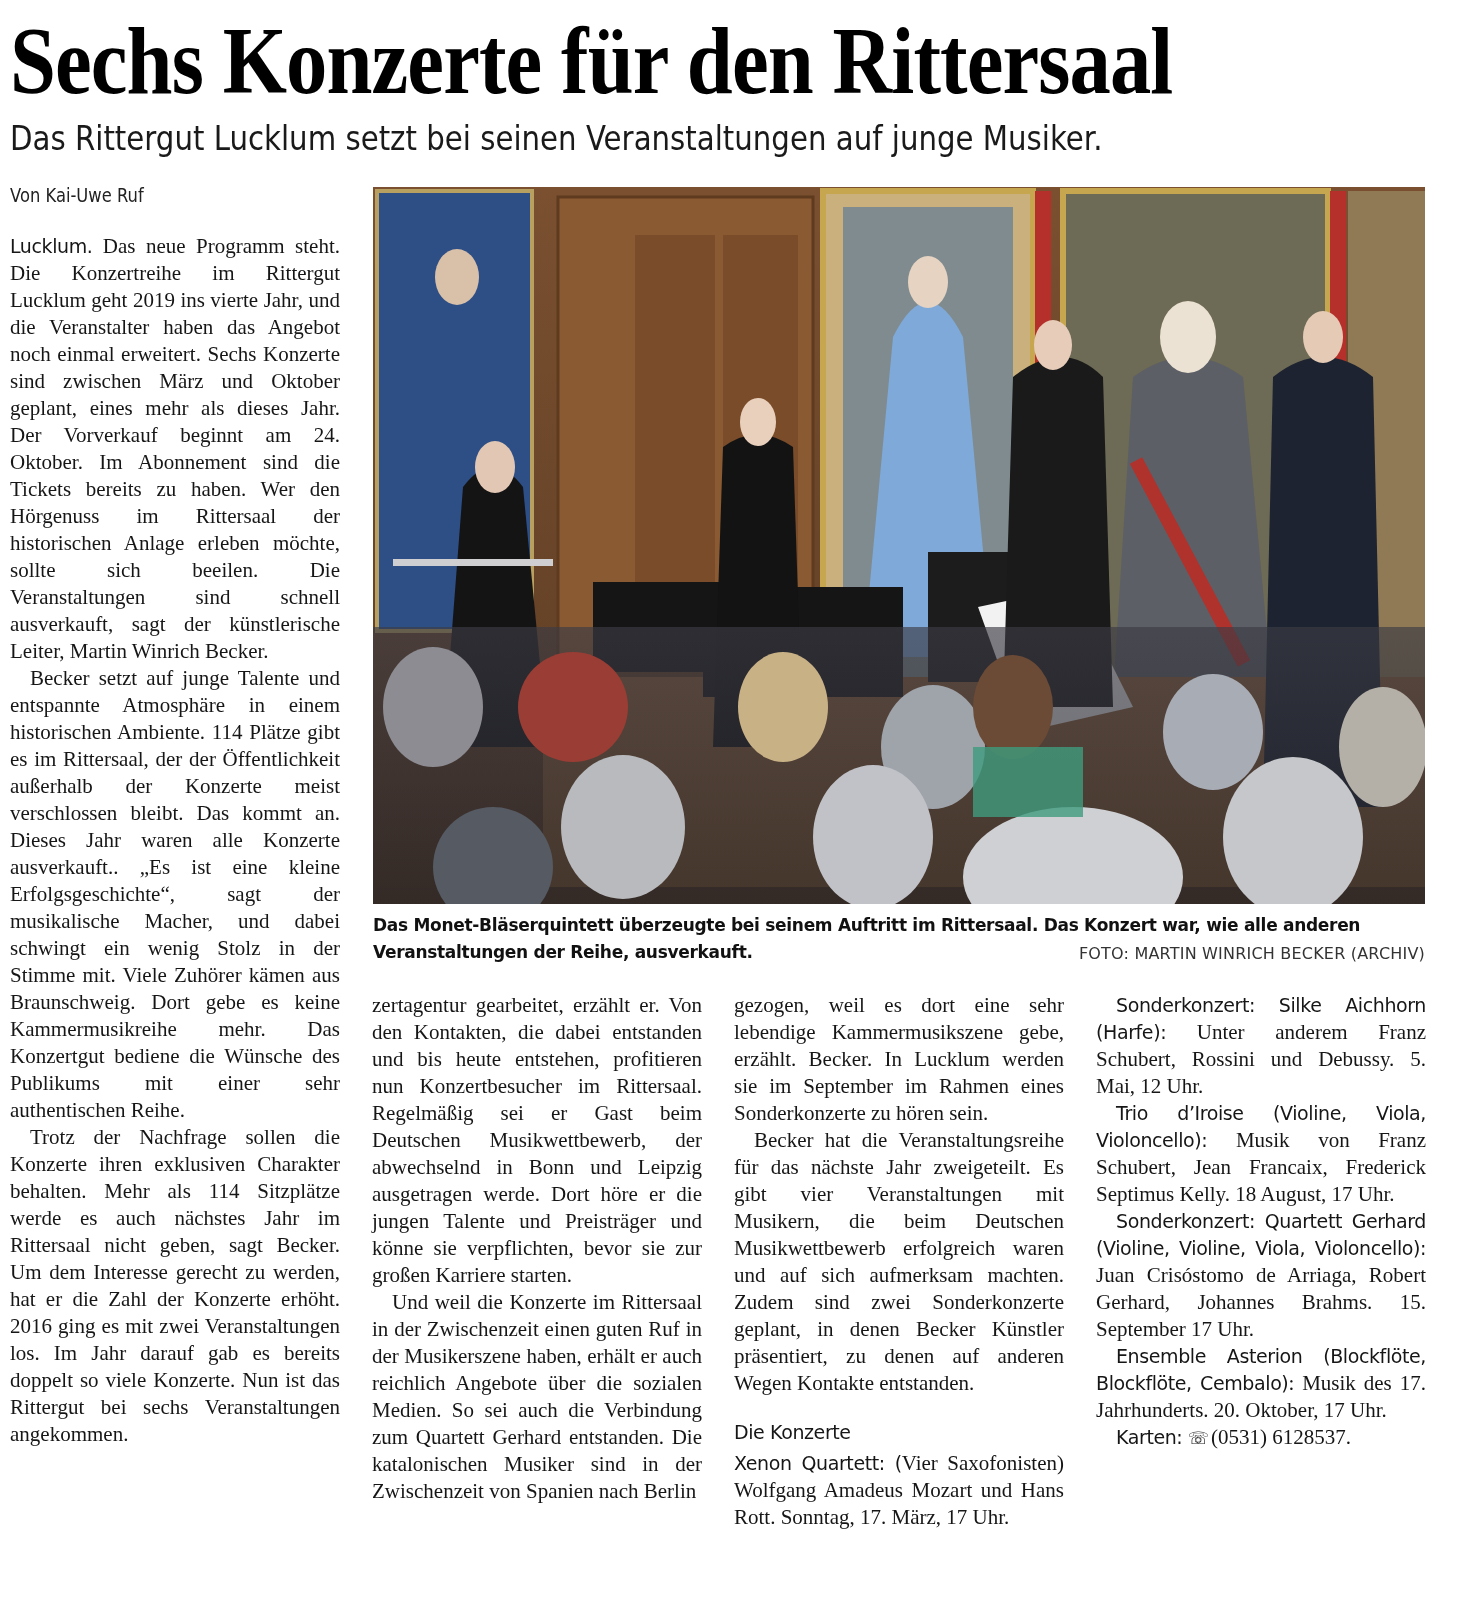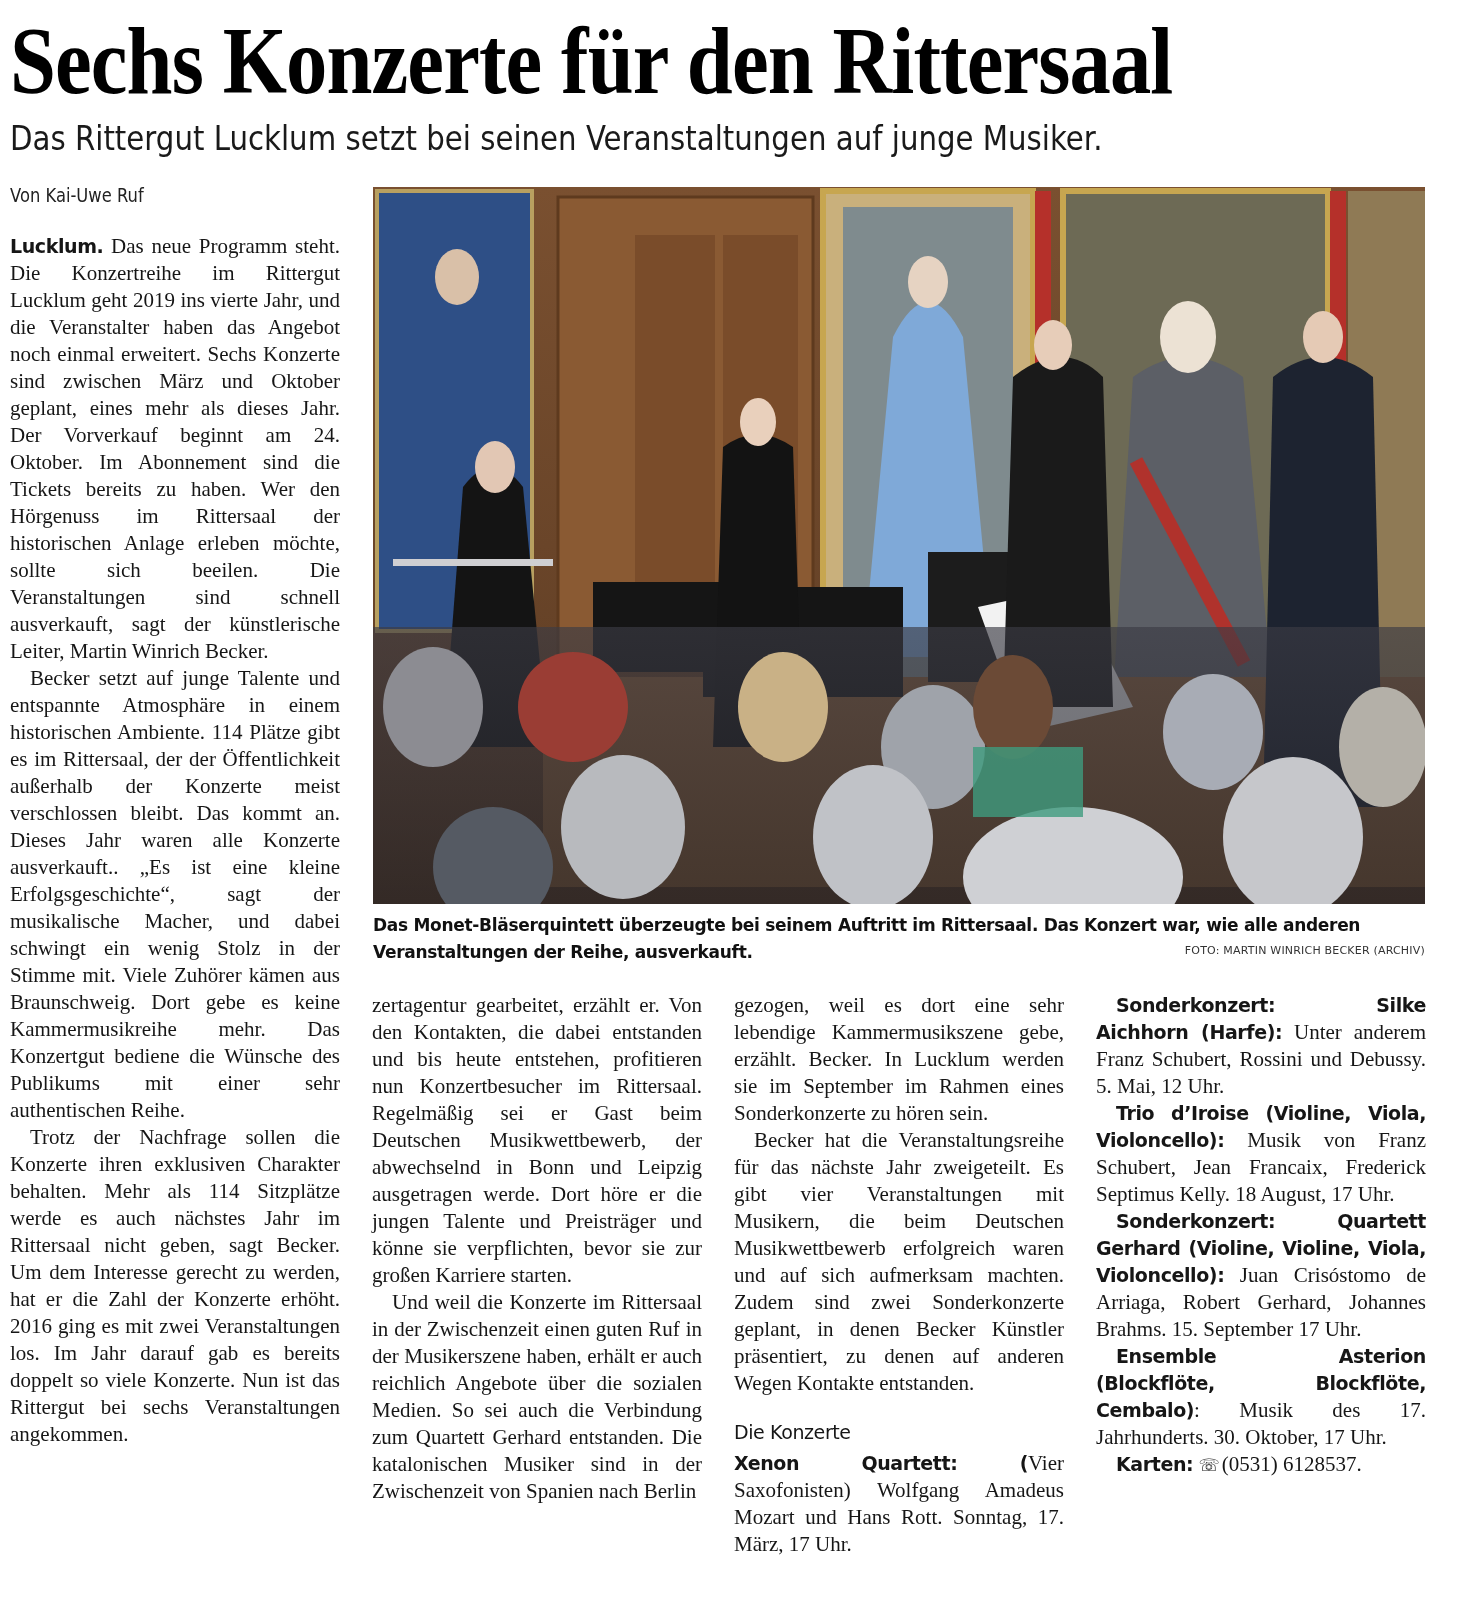--- a/index.html
+++ b/index.html
@@ -23,21 +23,21 @@
     transform: scaleX(0.86); transform-origin: left top; color: #222; white-space: nowrap;
   }
   .col {
     position: absolute; font-family: "Liberation Serif", "DejaVu Serif", serif;
     font-size: 21px; line-height: 27px; text-align: justify; hyphens: manual; color: #161616;
   }
   .col p { margin: 0; text-indent: 20px; }
   .col p.first { text-indent: 0; }
   .col p.noindent { text-indent: 0; }
   .col .kicker, .col .label {
-    font-family: "DejaVu Sans", sans-serif; font-weight: bold; font-size: 19px; letter-spacing: -0.4px;
+    font-family: "DejaVu Sans", sans-serif; font-weight: normal; font-size: 19px; letter-spacing: -0.4px;
   }
   .col h3 {
     margin: 22px 0 4px 0; font-family: "DejaVu Sans", sans-serif; font-weight: normal; font-size: 19px;
     line-height: 27px; letter-spacing: -0.4px;
   }
   #col1 { left: 10px; top: 233px; width: 330px; }
   #col2 { left: 372px; top: 992px; width: 330px; }
   #col3 { left: 734px; top: 992px; width: 330px; }
   #col4 { left: 1096px; top: 992px; width: 330px; }
 
@@ -46,21 +46,21 @@
     background: #6b4a2e;
   }
   .photo svg { display: block; width: 100%; height: 100%; }
   .caption {
     position: absolute; left: 373px; top: 912px; width: 1052px;
     font-family: "DejaVu Sans", sans-serif; font-weight: bold; font-size: 17px; line-height: 27px;
     color: #111; letter-spacing: -0.3px;
   }
   .credit {
     position: absolute; right: 42px; top: 944px;
-    font-family: "DejaVu Sans", sans-serif; font-size: 11px; color: #333; letter-spacing: 0.2px;
+    font-family: "DejaVu Sans", sans-serif; font-size: 16px; color: #333; letter-spacing: 0.2px;
   }
   .phone-icon { font-size: 17px; margin-right: 2px; }
 </style>
 </head>
 <body>
 
 <h1 class="headline">Sechs Konzerte für den Rittersaal</h1>
 <h2 class="subhead">Das Rittergut Lucklum setzt bei seinen Veranstaltungen auf junge Musiker.</h2>
 <div class="byline">Von Kai-Uwe Ruf</div>
 
@@ -146,15 +146,15 @@
   <p class="noindent">gezogen, weil es dort eine sehr lebendige Kammermusikszene gebe, erzählt. Becker. In Lucklum werden sie im September im Rahmen eines Sonderkonzerte zu hören sein.</p>
   <p>Becker hat die Veranstaltungsreihe für das nächste Jahr zweigeteilt. Es gibt vier Veranstaltungen mit Musikern, die beim Deutschen Musikwettbewerb erfolgreich waren und auf sich aufmerksam machten. Zudem sind zwei Sonderkonzerte geplant, in denen Becker Künstler präsentiert, zu denen auf anderen Wegen Kontakte entstanden.</p>
   <h3>Die Konzerte</h3>
   <p class="noindent"><span class="label">Xenon Quartett: (</span><span>Vier Saxofonisten) Wolfgang Amadeus Mozart und Hans Rott. Sonntag, 17. März, 17 Uhr.</span></p>
 </div>
 
 <div class="col" id="col4">
   <p><span class="label">Sonderkonzert: Silke Aichhorn (Harfe):</span> <span>Unter anderem Franz Schubert, Rossini und Debussy. 5. Mai, 12 Uhr.</span></p>
   <p><span class="label">Trio d’Iroise (Violine, Viola, Violoncello):</span> <span>Musik von Franz Schubert, Jean Francaix, Frederick Septimus Kelly. 18 August, 17 Uhr.</span></p>
   <p><span class="label">Sonderkonzert: Quartett Gerhard (Violine, Violine, Viola, Violoncello):</span> <span>Juan Crisóstomo de Arriaga, Robert Gerhard, Johannes Brahms. 15. September 17 Uhr.</span></p>
-  <p><span class="label">Ensemble Asterion (Blockflöte, Blockflöte, Cembalo)</span><span>: Musik des 17. Jahrhunderts. 30. Oktober, 17 Uhr.</span></p>
+  <p><span class="label">Ensemble Asterion (Blockflöte, Blockflöte, Cembalo)</span><span>: Musik des 17. Jahrhunderts. 20. Oktober, 17 Uhr.</span></p>
   <p><span class="label">Karten:</span> <span class="phone-icon">☏</span><span>(0531) 6128537.</span></p>
 </div>
 
 </body></html>

